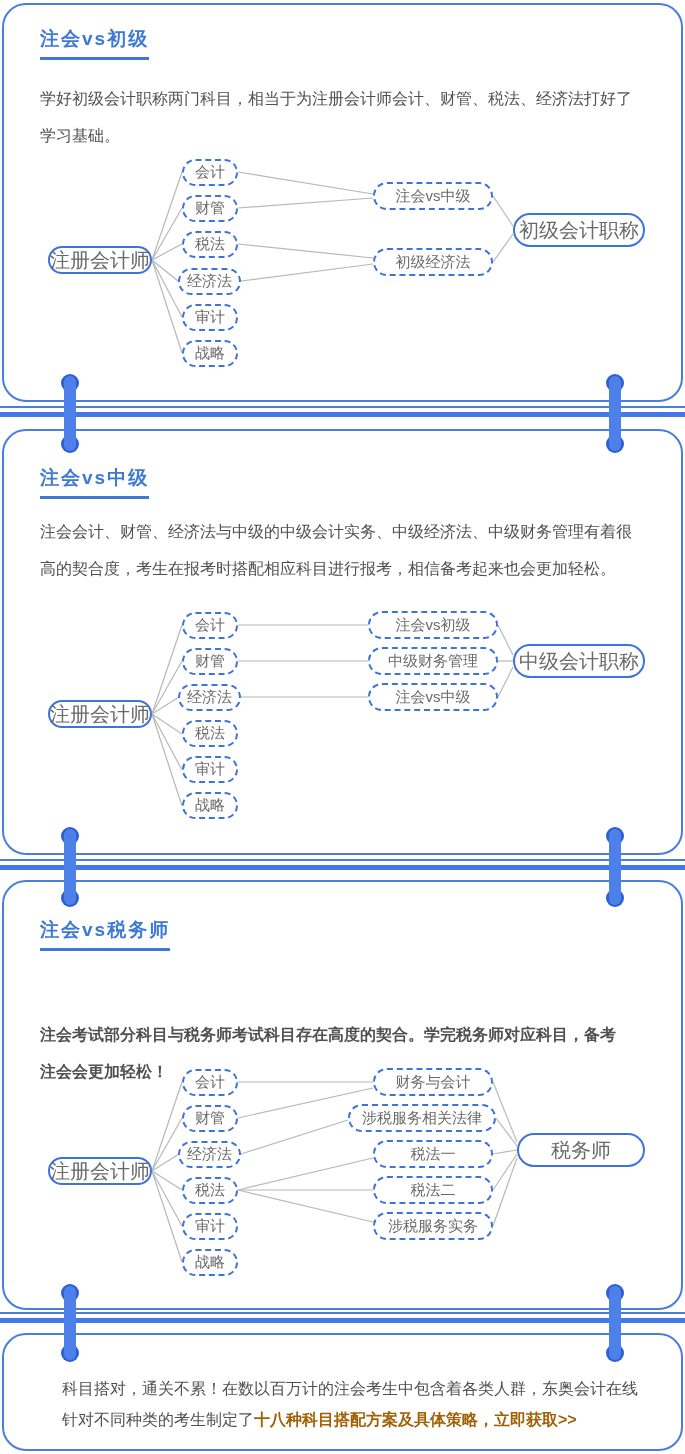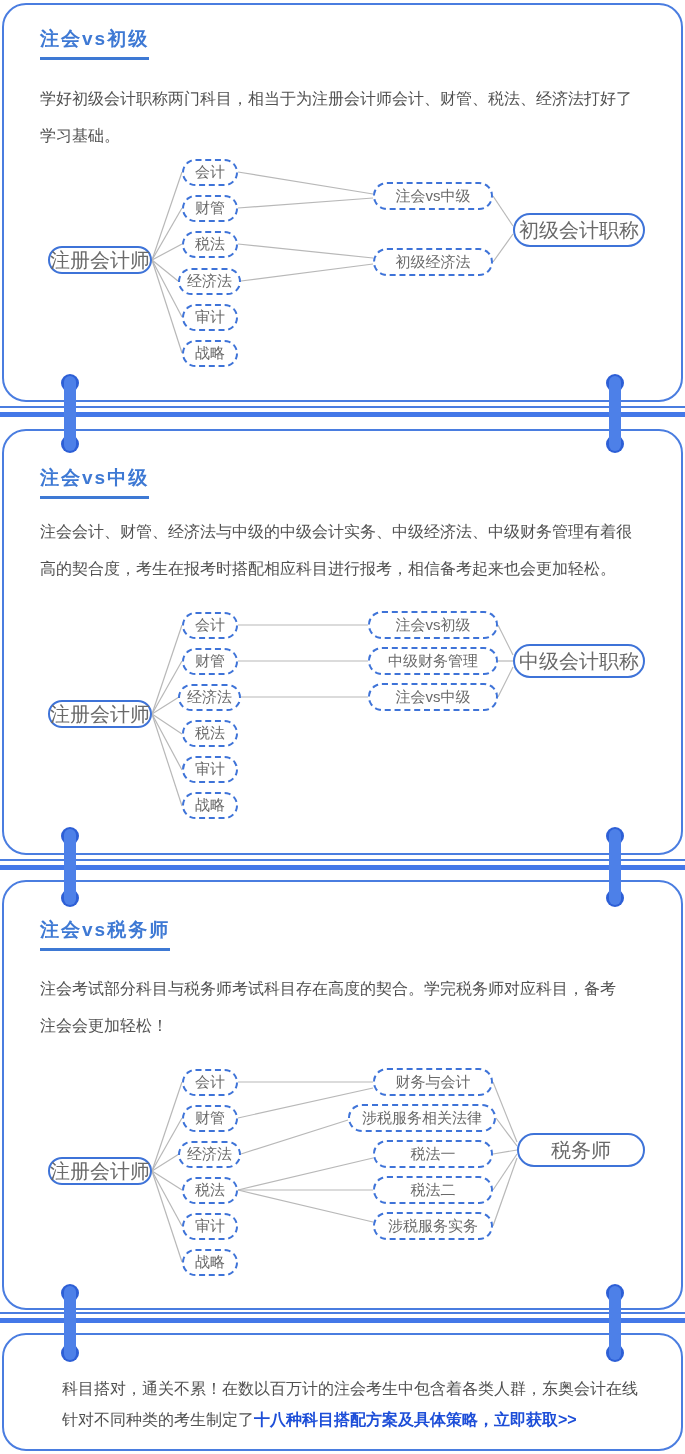--- a/index.html
+++ b/index.html
@@ -11,21 +11,21 @@
   .pin{position:absolute;width:18px;}
   .pin .cap{position:absolute;left:0;width:18px;height:18px;border-radius:50%;background:#2d5fd6;}
   .pin .cap.top{top:0;}
   .pin .cap.bot{bottom:0;}
   .pin .rod{position:absolute;left:3px;top:2px;bottom:2px;width:12px;border-radius:6px;background:#4d80e8;}
   .ctitle{position:absolute;color:#3e79d4;font-size:19px;font-weight:bold;letter-spacing:2px;
           border-bottom:3px solid #3e79d4;padding-bottom:7px;line-height:22px;}
   .para{position:absolute;left:40px;width:620px;color:#505050;font-size:16px;}
   .para .pline{height:37px;line-height:37px;white-space:nowrap;}
   .para.footer .pline{height:31px;line-height:31px;}
-  .flink{color:#1d4ed8;font-weight:bold;}
+  .flink{color:#a16207;font-weight:bold;}
   .lines{position:absolute;left:0;}
   .node{position:absolute;display:flex;align-items:center;justify-content:center;background:#ffffff;
         color:#696969;font-size:15px;white-space:nowrap;box-sizing:border-box;}
   .node.dashed{border:2px dashed #3e73d8;border-radius:14px;}
   .node.solid{border:2px solid #3e73d8;border-radius:17px;font-size:20px;}
 </style>
 </head>
 <body>
 
 <div id="page">
@@ -124,21 +124,21 @@
       <div class="cap bot"></div>
       <div class="rod"></div>
   </div>
   <div class="pin" style="left:606px;top:827px;height:80px;">
     <div class="cap top"></div>
       <div class="cap bot"></div>
       <div class="rod"></div>
   </div>
 
   <div class="ctitle" style="left:40px;top:919px;">注会vs税务师</div>
-  <div class="para" style="top:970px;">
+  <div class="para" style="top:1016px;font-weight:bold;">
     <div class="pline">注会考试部分科目与税务师考试科目存在高度的契合。学完税务师对应科目，备考</div>
     <div class="pline">注会会更加轻松！</div>
   </div>
 
   <svg class="lines" style="top:1058px;" width="685" height="230">
     <g stroke="#b8b8b8" stroke-width="1.2">
       <line x1="152" y1="113" x2="182" y2="24"></line>
       <line x1="152" y1="113" x2="182" y2="60"></line>
       <line x1="152" y1="113" x2="179" y2="96"></line>
       <line x1="152" y1="113" x2="182" y2="132"></line>

